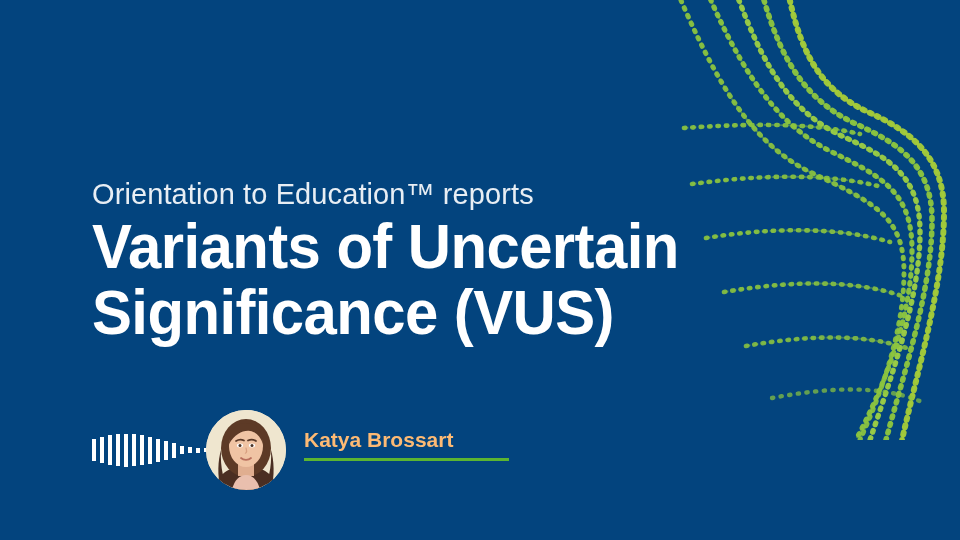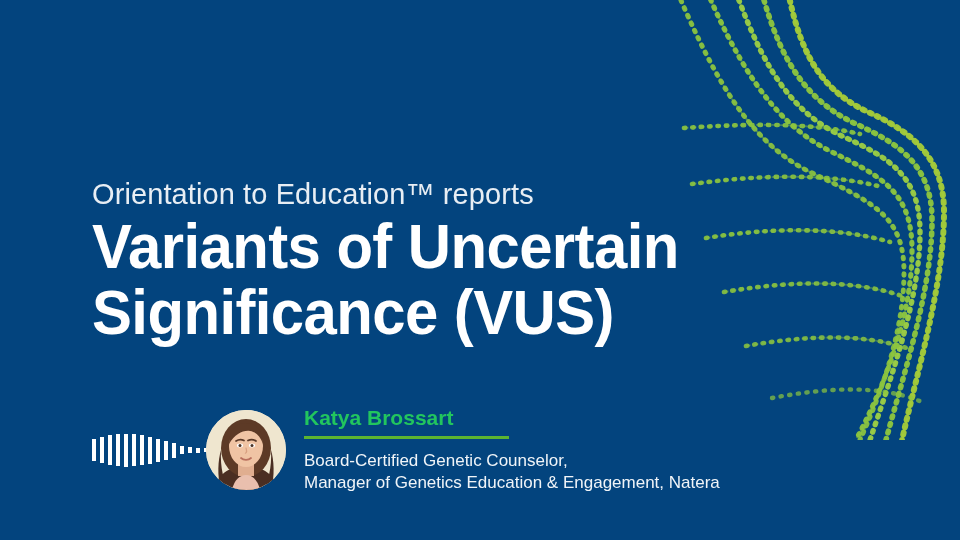--- a/index.html
+++ b/index.html
@@ -100,21 +100,21 @@
   .avatar svg { display: block; width: 100%; height: 100%; }
 
   .presenter-text {
     display: flex;
     flex-direction: column;
     justify-content: center;
   }
   .presenter-name {
     font-size: 21px;
     font-weight: bold;
-    color: #22c55e;
+    color: #fdba74;
     line-height: 1.1;
     margin: 0 0 7px 0;
     white-space: nowrap;
   }
   .accent-rule {
     width: 205px;
     height: 3px;
     background: #5cb531;
     margin: 0 0 11px 0;
   }
@@ -251,20 +251,16 @@
 
         <path d="M35,48 C37.6,50.4 42.4,50.4 45,48" stroke="#b9705e" stroke-width="1.8" fill="none" stroke-linecap="round"></path>
 
         <path d="M26,80 C28,70 34,65 40,65 C46,65 52,70 54,80 Z" fill="#e9bfae"></path>
       </svg>
     </div>
 
     <div class="presenter-text">
       <p class="presenter-name">Katya Brossart</p>
       <div class="accent-rule"></div>
-      <p class="presenter-role">
-        <span>Board-Certified Genetic Counselor,</span>
-        <span>Manager of Genetics Education &amp; Engagement, Natera</span>
-      </p>
     </div>
   </div>
 
 </div>
 
 </body></html>

